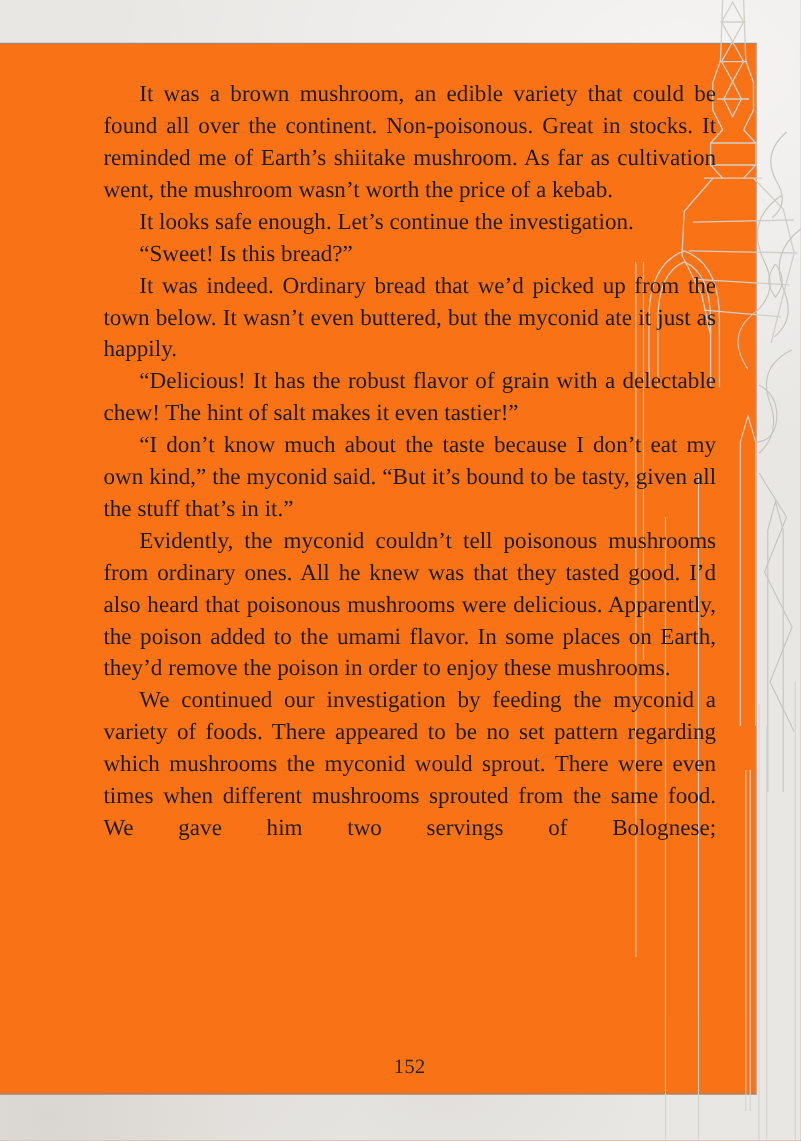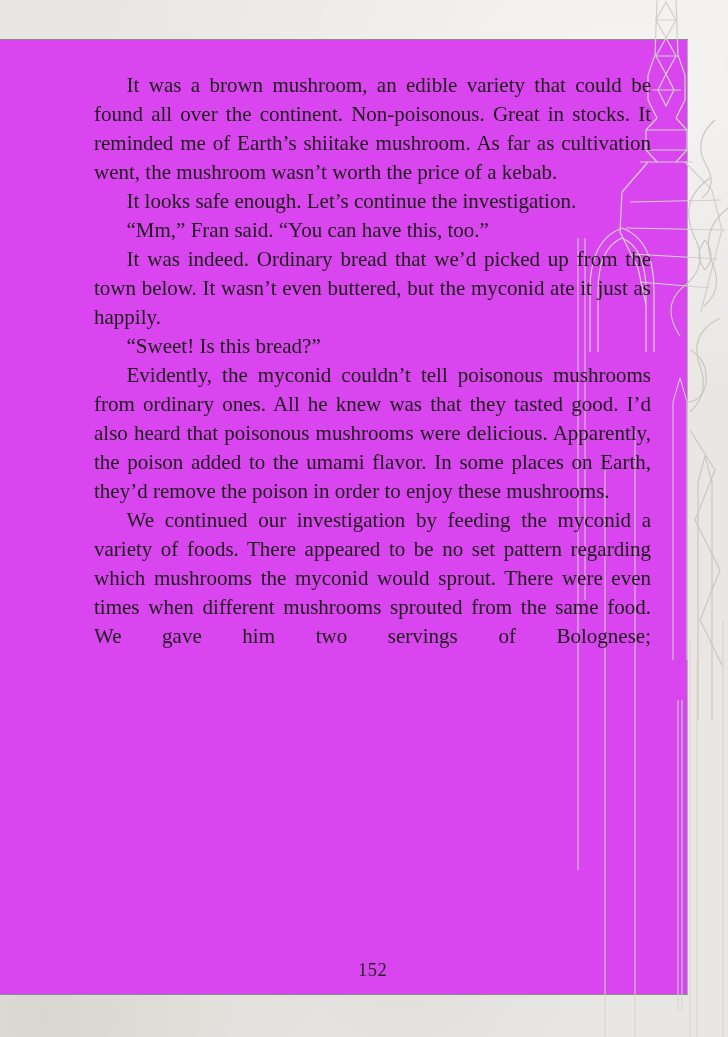--- a/index.html
+++ b/index.html
@@ -14,21 +14,21 @@
       radial-gradient(55% 32% at 6% 98%, rgba(198,192,184,.45), rgba(198,192,184,0) 70%),
       radial-gradient(40% 25% at 55% 92%, rgba(205,200,193,.30), rgba(205,200,193,0) 70%),
       #e9e7e4;
   }
 
   .page {
     position: absolute;
     left: 0; top: 39px;
     width: 688px; height: 956px;
     box-sizing: border-box;
-    background: #d946ef;
+    background: #f97316;
     border-top: 1px solid #8d8b87;
     border-bottom: 1px solid #8d8b87;
     border-right: 1px solid #b2b0ac;
   }
 
   .sword-art {
     position: absolute;
     top: 0; right: 0;
     width: 168px; height: 1037px;
     z-index: 1;
@@ -62,23 +62,24 @@
     margin-top: 35px;
   }
 </style>
 </head>
 <body>
 
 <div class="page">
   <div class="text-block">
       <p class="para">It was a brown mushroom, an edible variety that could be found all over the continent. Non-poisonous. Great in stocks. It reminded me of Earth’s shiitake mushroom. As far as cultivation went, the mushroom wasn’t worth the price of a kebab.</p>
       <p class="para italic">It looks safe enough. Let’s continue the investigation.</p>
-      <p class="para">“Mm,” Fran said. “You can have this, too.”</p>
+      <p class="para">“Sweet! Is this bread?”</p>
       <p class="para">It was indeed. Ordinary bread that we’d picked up from the town below. It wasn’t even buttered, but the myconid ate it just as happily.</p>
-      <p class="para">“Sweet! Is this bread?”</p>
+      <p class="para">“Delicious! It has the robust flavor of grain with a delectable chew! The hint of salt makes it even tastier!”</p>
+      <p class="para">“I don’t know much about the taste because I don’t eat my own kind,” the myconid said. “But it’s bound to be tasty, given all the stuff that’s in it.”</p>
       <p class="para">Evidently, the myconid couldn’t tell poisonous mushrooms from ordinary ones. All he knew was that they tasted good. I’d also heard that poisonous mushrooms were delicious. Apparently, the poison added to the umami flavor. In some places on Earth, they’d remove the poison in order to enjoy these mushrooms.</p>
       <p class="para fill-last">We continued our investigation by feeding the myconid a variety of foods. There appeared to be no set pattern regarding which mushrooms the myconid would sprout. There were even times when different mushrooms sprouted from the same food. We gave him two servings of Bolognese;</p>
     </div>
   <div class="page-number">152</div>
 </div>
 
 <svg class="sword-art" viewBox="0 0 168 1037" fill="none" xmlns="http://www.w3.org/2000/svg">
   <g stroke="#d2cfca" stroke-width="1.2" fill="none">
 
     <path d="M97,0 L95,55 L88,75 L88,100 L97,118"></path>

